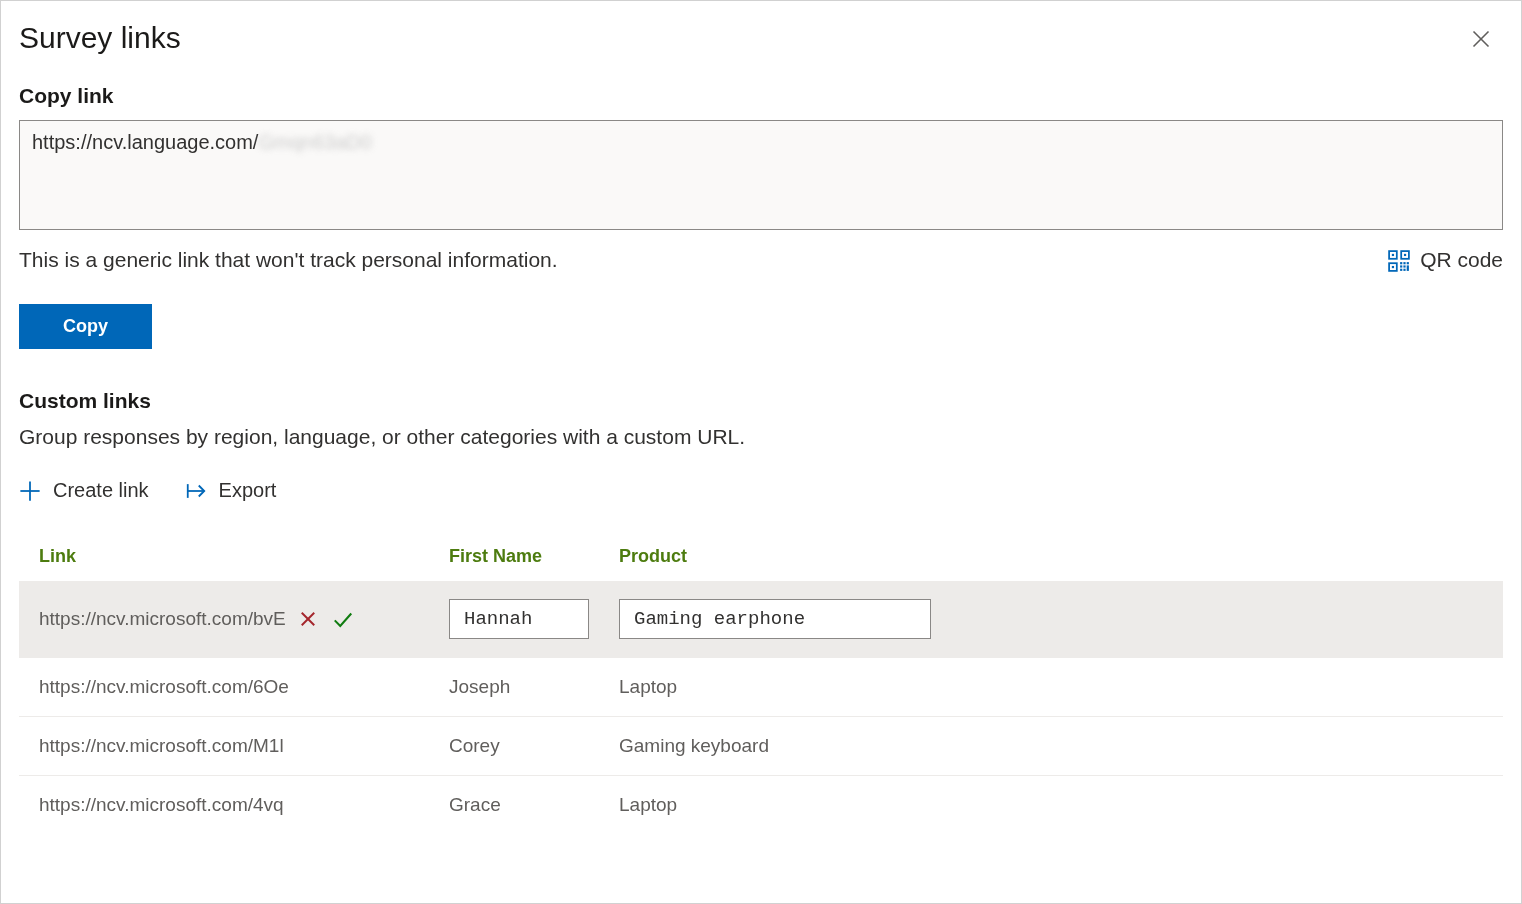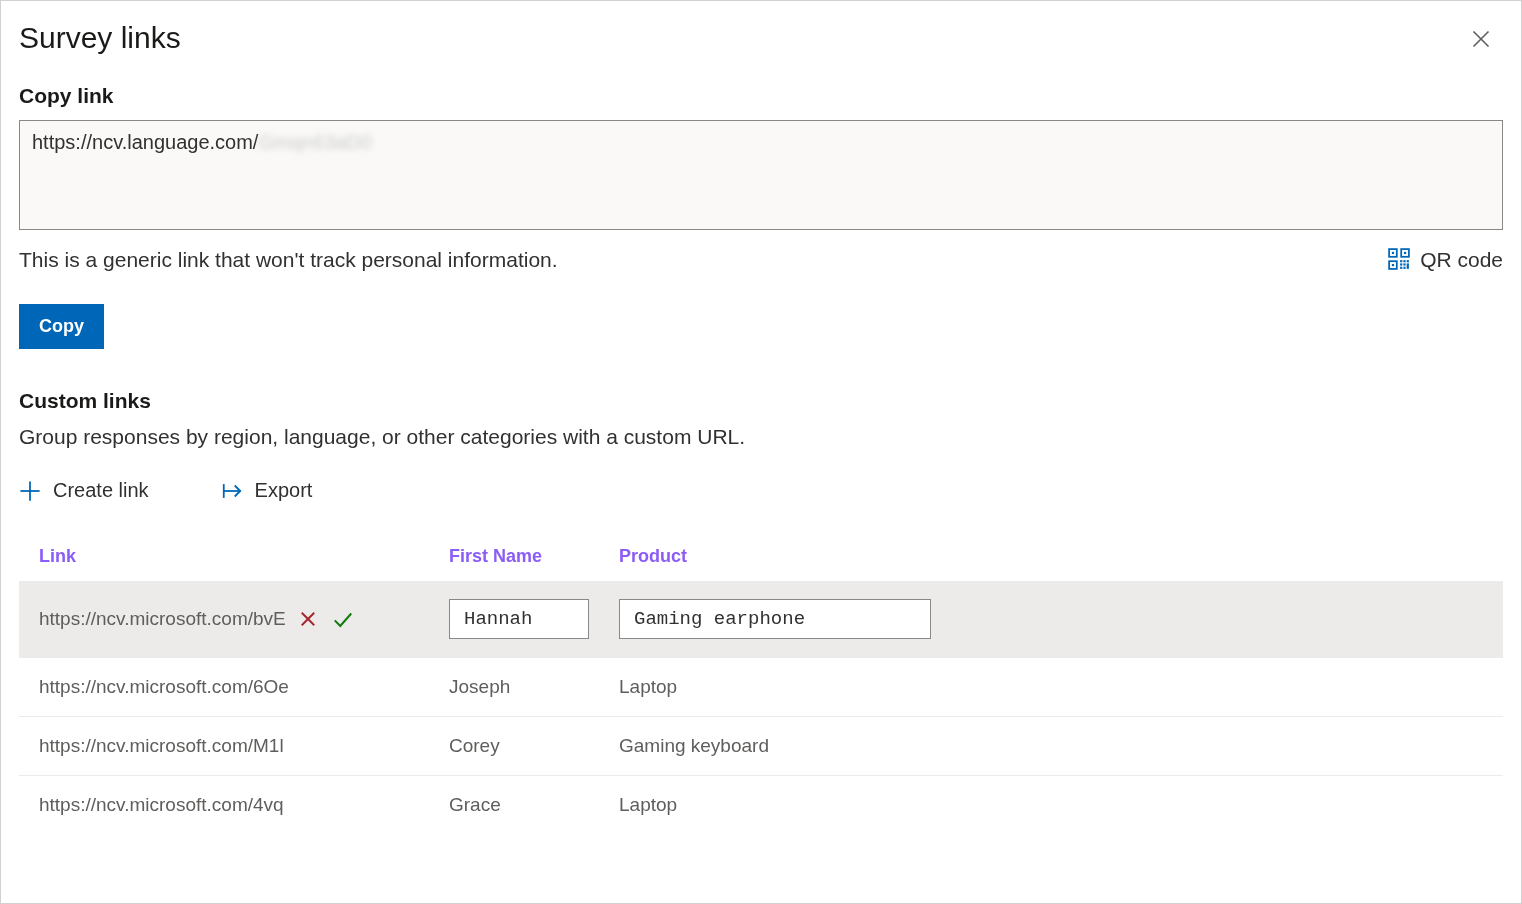--- a/index.html
+++ b/index.html
@@ -64,66 +64,66 @@
     justify-content: space-between;
     align-items: center;
     margin-bottom: 32px;
   }
   .helper-text {
     font-size: 21px;
     color: #323130;
   }
   .qr-link {
     display: flex;
-    align-items: flex-start;
+    align-items: flex-end;
     gap: 10px;
     cursor: pointer;
     font-size: 21px;
     color: #323130;
   }
   .qr-link svg { color: #0067b8; }
   .copy-btn {
     background: #0067b8;
     color: #fff;
     border: none;
     font-weight: 600;
     font-size: 18px;
-    padding: 12px 20px;
+    padding: 12px 44px;
     cursor: pointer;
     margin-bottom: 40px;
   }
   .custom-desc {
     font-size: 21px;
     color: #323130;
     margin-bottom: 30px;
     margin-top: 6px;
   }
   .action-row {
     display: flex;
-    gap: 72px;
+    gap: 36px;
     margin-bottom: 30px;
   }
   .action-link {
     display: flex;
     align-items: center;
     gap: 12px;
     cursor: pointer;
     font-size: 20px;
     color: #323130;
   }
   .action-link svg { color: #0067b8; }
   .table {
     width: 100%;
   }
   .table-header {
     display: flex;
     padding: 14px 20px;
     font-size: 18px;
     font-weight: 600;
-    color: #8b5cf6;
+    color: #4d7c0f;
   }
   .col-link   { width: 410px; flex-shrink: 0; display:flex; align-items:center; gap: 10px; }
   .col-first  { width: 170px; flex-shrink: 0; }
   .col-product{ flex: 1; }
   .table-row {
     display: flex;
     align-items: center;
     padding: 18px 20px;
     font-size: 19px;
     color: #605e5c;

